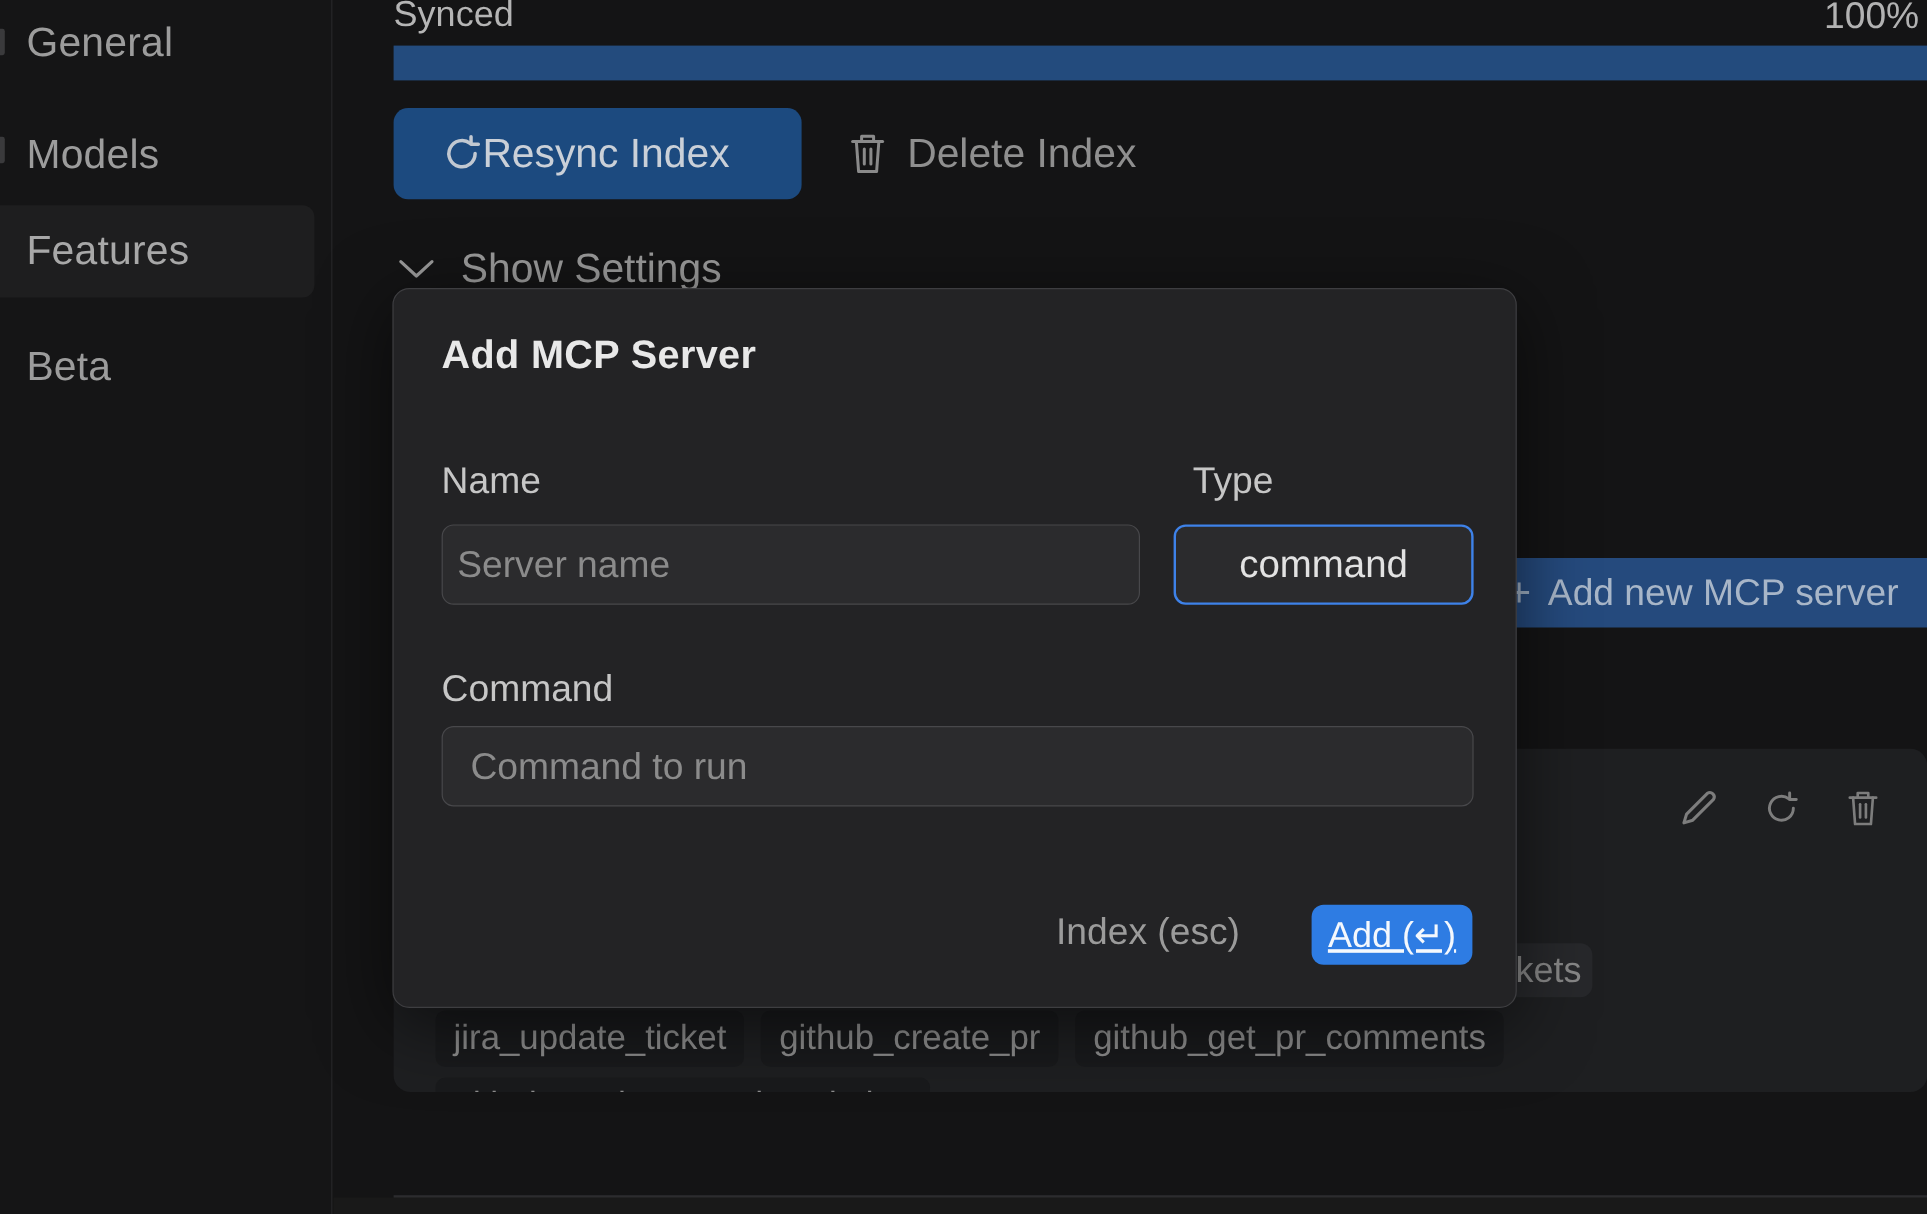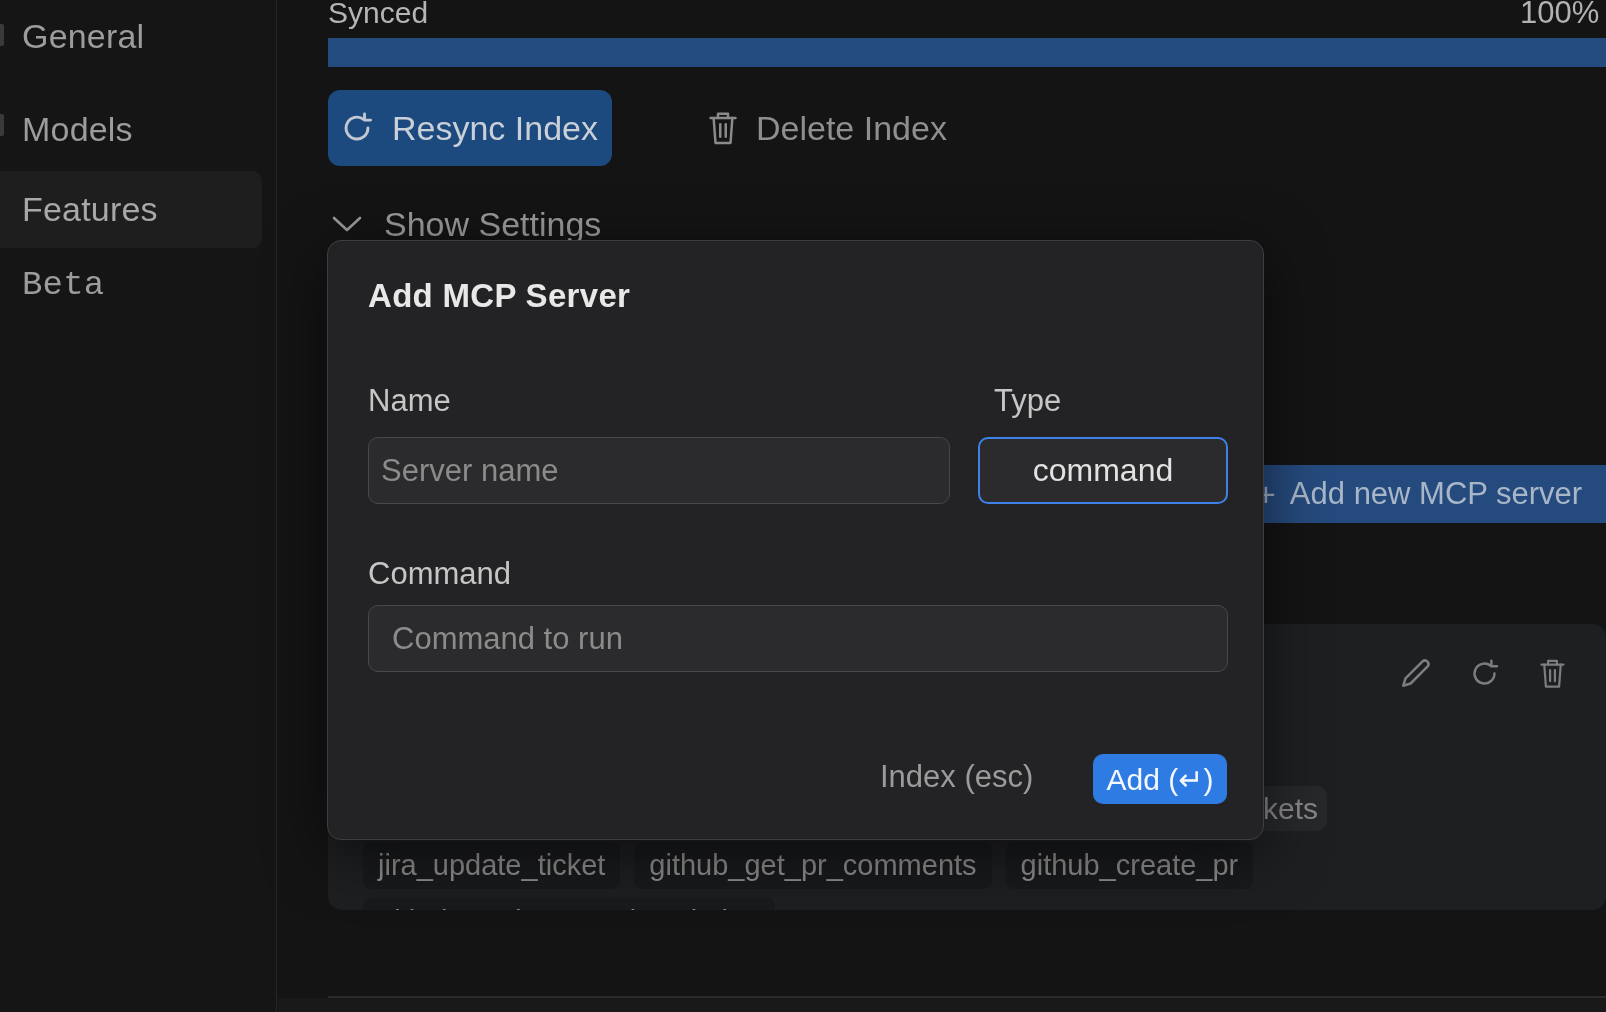--- a/index.html
+++ b/index.html
@@ -11,32 +11,32 @@
     font-family:"Liberation Sans","DejaVu Sans",sans-serif;
     color:#c8c8c8;
   }
 
   
   .sidebar { position:absolute; left:0; top:0; width:277px; height:1012px; background:#151516; border-right:1px solid #262628; }
   .sb-item { position:absolute; left:0; width:262px; height:56px; display:flex; align-items:center; padding-left:22px; cursor:pointer; }
   .sb-item:nth-child(1){ top:8px; }
   .sb-item:nth-child(2){ top:101px; }
   .sb-item:nth-child(3){ top:171px; height:77px; }
-  .sb-item:nth-child(4){ top:257px;font-family:Liberation Mono, monospace; }
+  .sb-item:nth-child(4){ top:278px; }
   .sb-item.active { left:-14px; width:276px; padding-left:36px; background:#1e1e1f; border-radius:10px; }
   .sb-label { font-size:34px; color:#9c9c9c; letter-spacing:.2px; }
   .sb-item.active .sb-label { color:#a8a8a8; }
   .sb-sliver { position:absolute; left:0; width:4px; height:22px; background:#3a3a3c; border-radius:0 2px 2px 0; }
 
   
   .synced-label { position:absolute; left:328px; top:-4px; font-size:30px; color:#b5b5b5; }
   .percent-label { position:absolute; left:1520px; top:-5px; font-size:31px; color:#b2b2b2; width:140px; }
   .progress-track { position:absolute; left:328px; top:38px; width:1278px; height:29px; background:#141415; }
   .progress-fill { height:100%; background:#234b7d; }
-  .resync-btn { position:absolute; left:328px; top:90px; width:284px; height:76px; background:#1c4a7f; border-radius:12px; display:flex; align-items:center; gap:18px; padding-left:12px; cursor:pointer; }
+  .resync-btn { position:absolute; left:328px; top:90px; width:340px; height:76px; background:#1c4a7f; border-radius:12px; display:flex; align-items:center; padding-left:40px; cursor:pointer; }
   .resync-btn .label { font-size:34px; color:#cad0d8; }
   .resync-btn svg { color:#c1c8d1; }
   .delete-idx { position:absolute; left:708px; top:102px; height:52px; display:flex; align-items:center; gap:18px; cursor:pointer; }
   .delete-idx .label { font-size:34px; color:#8f8f8f; }
   .delete-idx svg { color:#8a8a8a; }
   .show-settings { position:absolute; left:332px; top:202px; height:44px; display:flex; align-items:center; gap:22px; cursor:pointer; }
   .show-settings .label { font-size:34px; color:#9a9a9a; }
   .show-settings svg { color:#9a9a9a; }
 
   
@@ -58,21 +58,21 @@
   .field-label { position:absolute; font-size:31px; color:#c6c6c6; }
   .lbl-name { left:40px; top:142px; }
   .lbl-type { left:666px; top:142px; }
   .lbl-command { left:40px; top:315px; }
   .txt-input { position:absolute; height:67px; background:#2b2b2d; border:1px solid #48484b; border-radius:10px; padding:0 23px; font-size:31px; color:#d8d8d8; font-family:"Liberation Sans","DejaVu Sans",sans-serif; outline:none; }
   .txt-input::placeholder { color:#8b8b8b; opacity:1; }
   .inp-name { left:40px; top:196px; width:582px;padding-left:12px; }
   .inp-command { left:40px; top:364px; width:860px; }
   .type-select { position:absolute; left:650px; top:196px; width:250px; height:67px; background:#2b2b2d; border:2px solid #3e82e9; border-radius:10px; display:flex; align-items:center; justify-content:center; font-size:32px; color:#e2e2e2; cursor:pointer; }
   .cancel-btn { position:absolute; left:552px; top:518px; font-size:31px; color:#9b9b9b; cursor:pointer; }
-  .add-btn { position:absolute; left:765px; top:513px; width:134px; height:50px; background:#2e7ce3; border-radius:10px; display:flex; align-items:center; justify-content:center; font-size:30px; color:#f4f8fd; cursor:pointer; }
+  .add-btn { position:absolute; left:765px; top:513px; width:134px; height:50px; background:#2e7ce3; border-radius:10px; display:flex; align-items:center; justify-content:center; font-size:30px; color:#f4f8fd; cursor:pointer;text-decoration:underline; }
 
   
   .bottom-divider { position:absolute; left:328px; top:996px; width:1278px; height:2px; background:#2c2c2e; }
   .bottom-strip { position:absolute; left:278px; top:998px; width:1328px; height:14px; background:#191919; }
 </style>
 </head>
 <body>
 
 <aside class="sidebar">
   <div class="sb-sliver" style="top:24px"></div>
@@ -151,22 +151,22 @@
         <path d="M8 7 V3.5 H16 V7"></path>
         <path d="M4.5 7 L6 27 H18 L19.5 7"></path>
         <path d="M9.8 12 V22"></path>
         <path d="M14.2 12 V22"></path>
       </svg>
     </span>
   </div>
   <div class="partial-tag">ckets</div>
   <div class="tool-tags" id="tool-tags">
       <span class="tool-tag">jira_update_ticket</span>
+      <span class="tool-tag">github_create_pr</span>
       <span class="tool-tag">github_get_pr_comments</span>
-      <span class="tool-tag">github_create_pr</span>
       <span class="tool-tag">github_update_pr_description</span>
     </div>
 </section>
 
 <button class="add-new-btn" style="border:none">
   <span class="plus">+</span>
   <span class="label">Add new MCP server</span>
 </button>
 
 <div class="modal">

